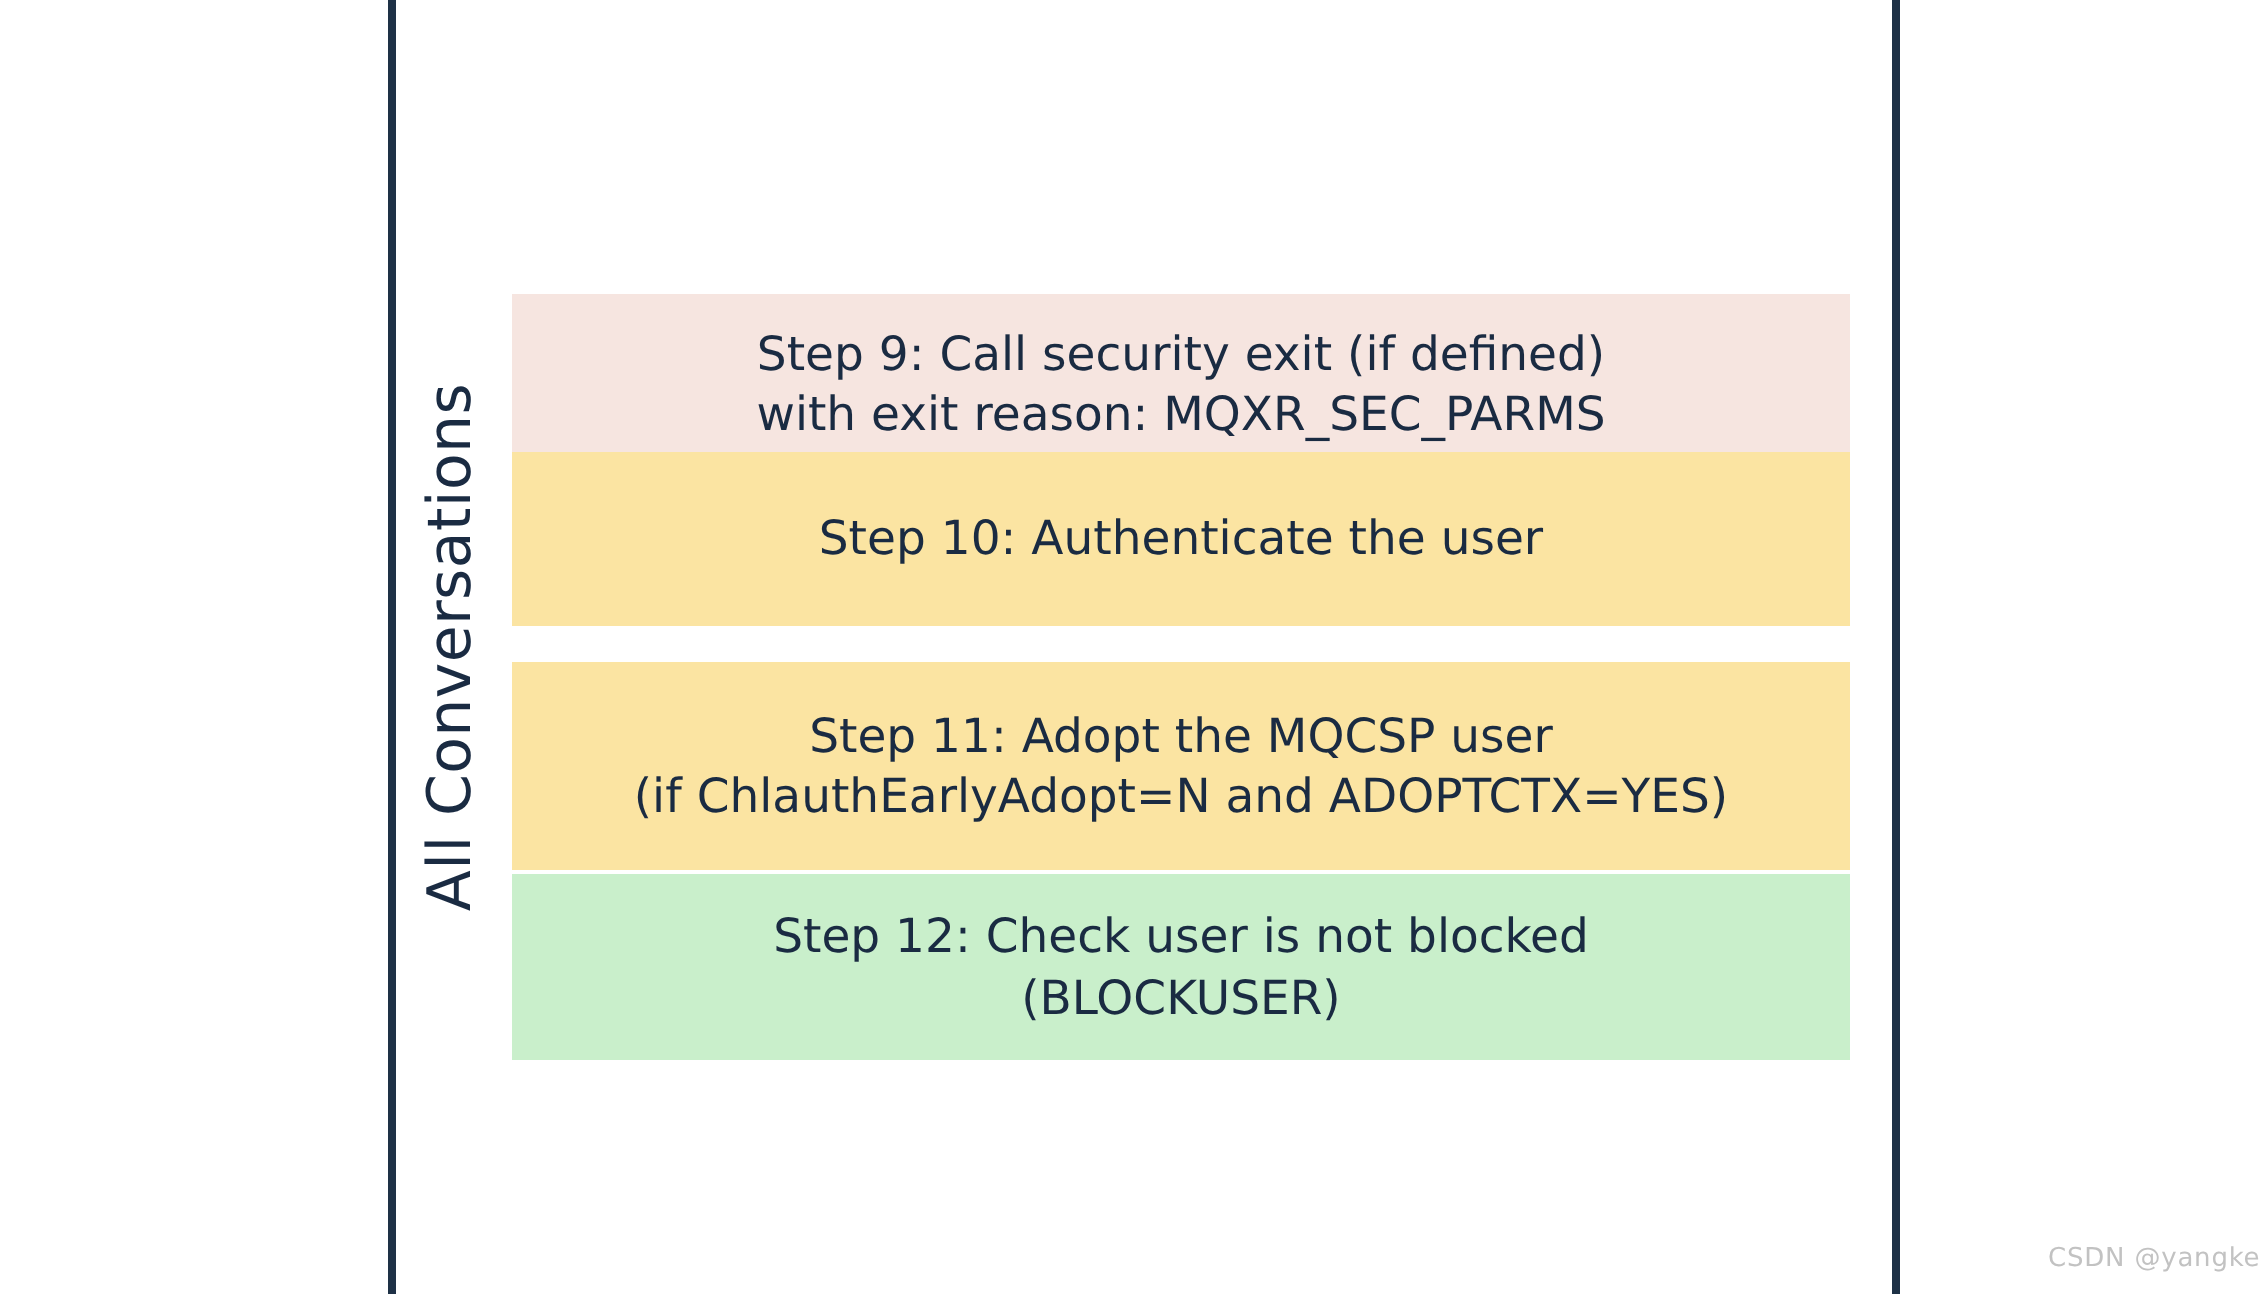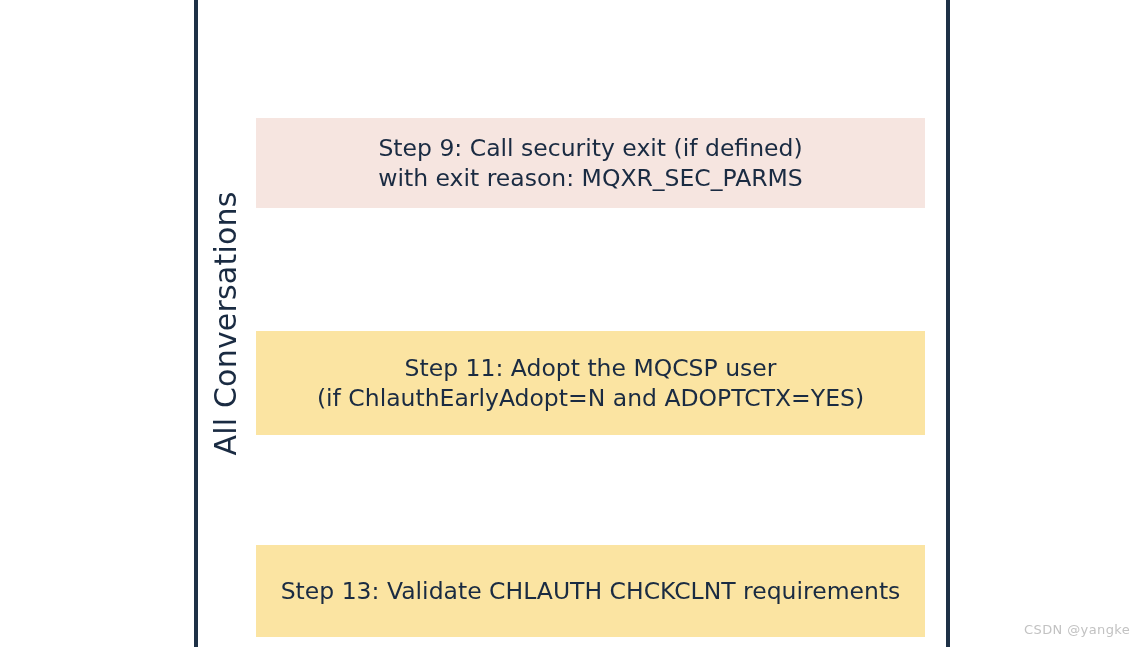--- a/index.html
+++ b/index.html
@@ -92,31 +92,35 @@
 <body>
 
 <div id="canvas" style="background: rgb(255, 255, 255);">
 
   <div class="rule rule-left" style="background: rgb(30, 49, 70);"></div>
   <div class="rule rule-right" style="background: rgb(30, 49, 70);"></div>
 
   <div class="group-label" style="color: rgb(26, 43, 66);">All Conversations</div>
 
 
-  <div class="step-box" id="box-1" style="background: rgb(246, 229, 224); color: rgb(26, 43, 66);">
+  <div class="step-box" id="box-1" style="background: rgb(246, 229, 224); color: rgb(26, 43, 66); margin-top: 29px;">
     <div class="step-text">Step 9: Call security exit (if defined)
 with exit reason: MQXR_SEC_PARMS</div>
   </div>
 
+  <div class="step-box" id="box-2" style="background: rgb(251, 228, 162); color: rgb(26, 43, 66);">
+    <div class="step-text">Step 10: Authenticate the user</div>
+  </div>
 
   <div class="step-box" id="box-3" style="background: rgb(251, 228, 162); color: rgb(26, 43, 66);">
     <div class="step-text">Step 11: Adopt the MQCSP user
 (if ChlauthEarlyAdopt=N and ADOPTCTX=YES)</div>
   </div>
 
+  <div class="step-box" id="box-4" style="background: rgb(201, 239, 203); color: rgb(26, 43, 66);">
+    <div class="step-text">Step 12: Check user is not blocked
+(BLOCKUSER)</div>
+  </div>
 
-  <div class="step-box" id="box-5" style="background: rgb(251, 228, 162); color: rgb(26, 43, 66);">
-    <div class="step-text">Step 13: Validate CHLAUTH CHCKCLNT requirements</div>
-  </div>
 
   <div class="watermark" style="color: rgb(194, 194, 194);">CSDN @yangkei</div>
 
 </div>
 
 </body></html>

